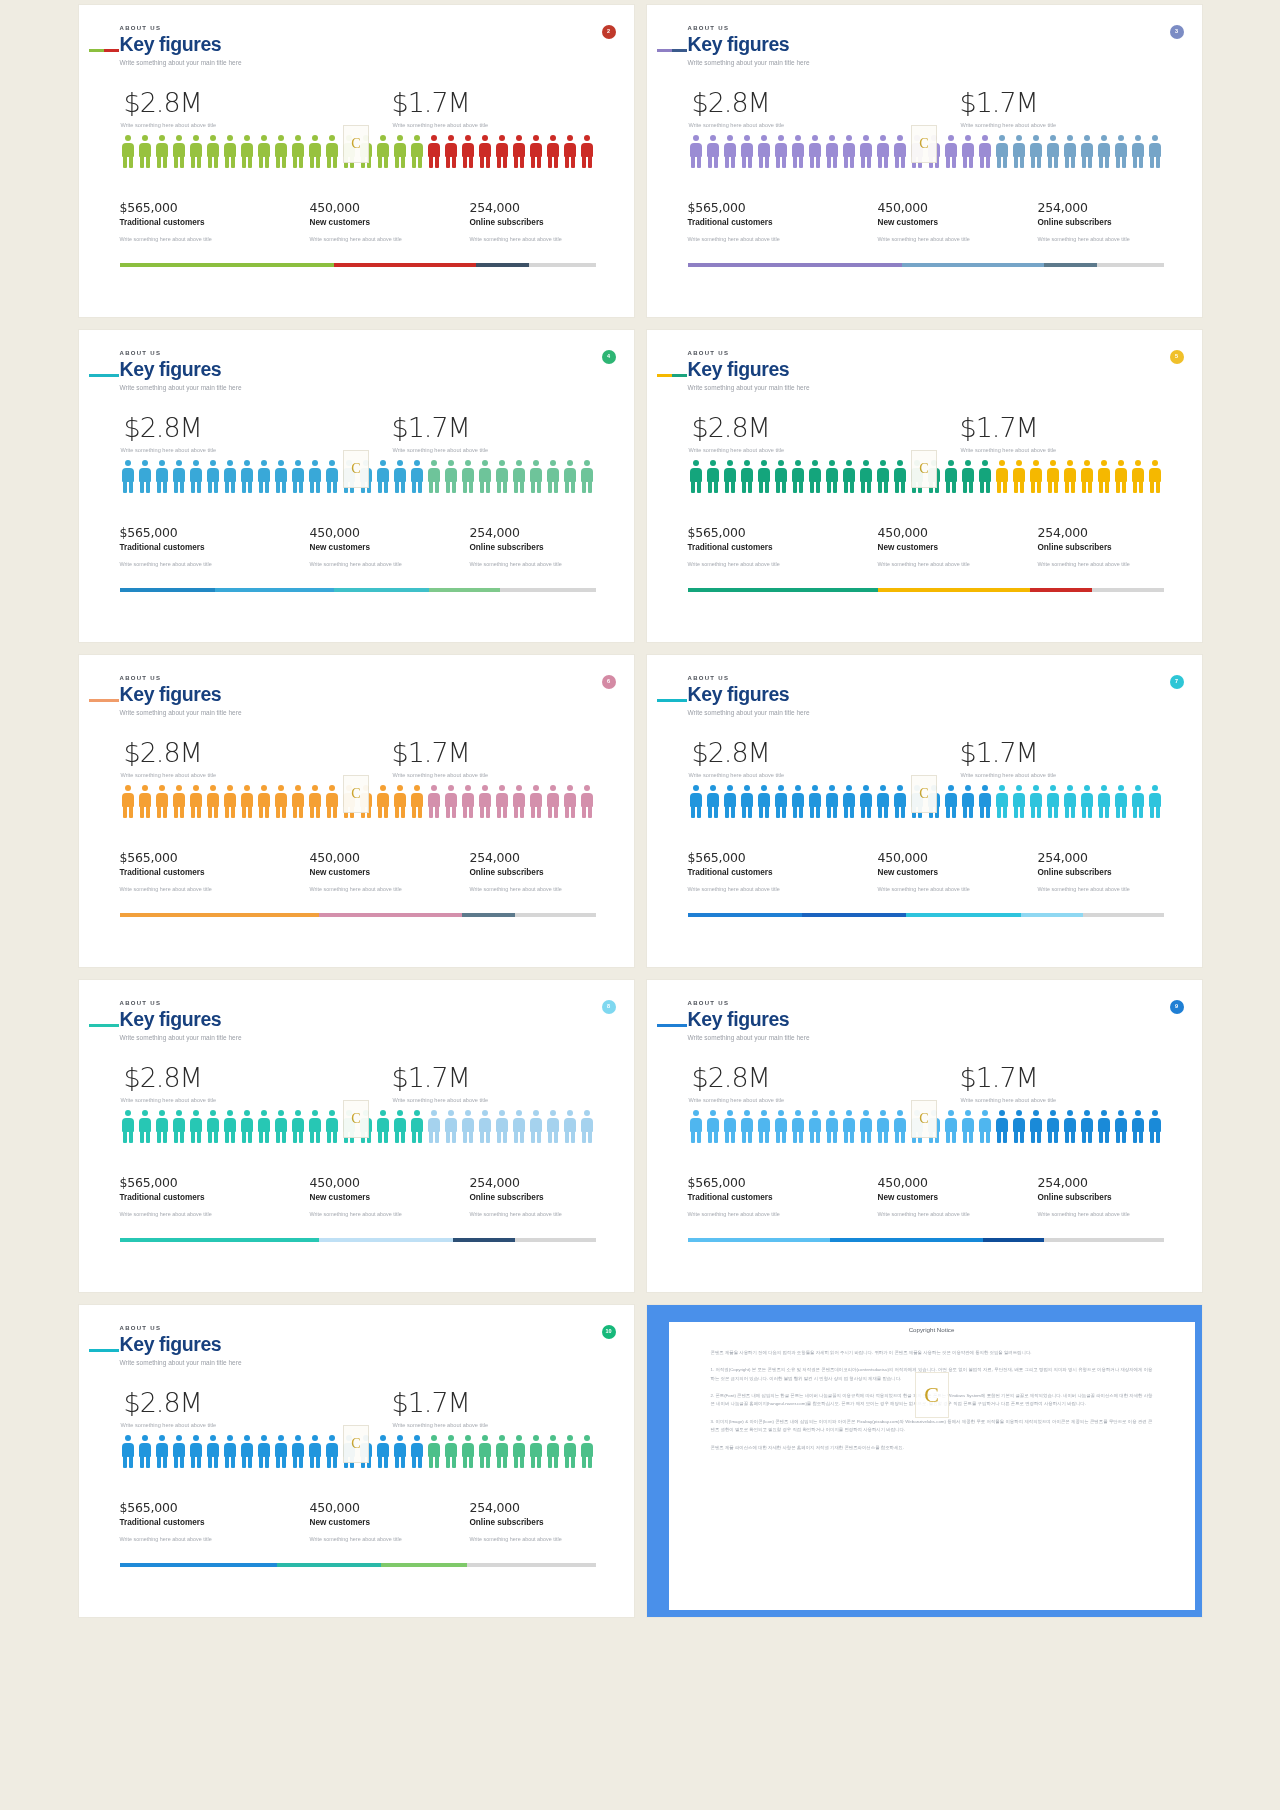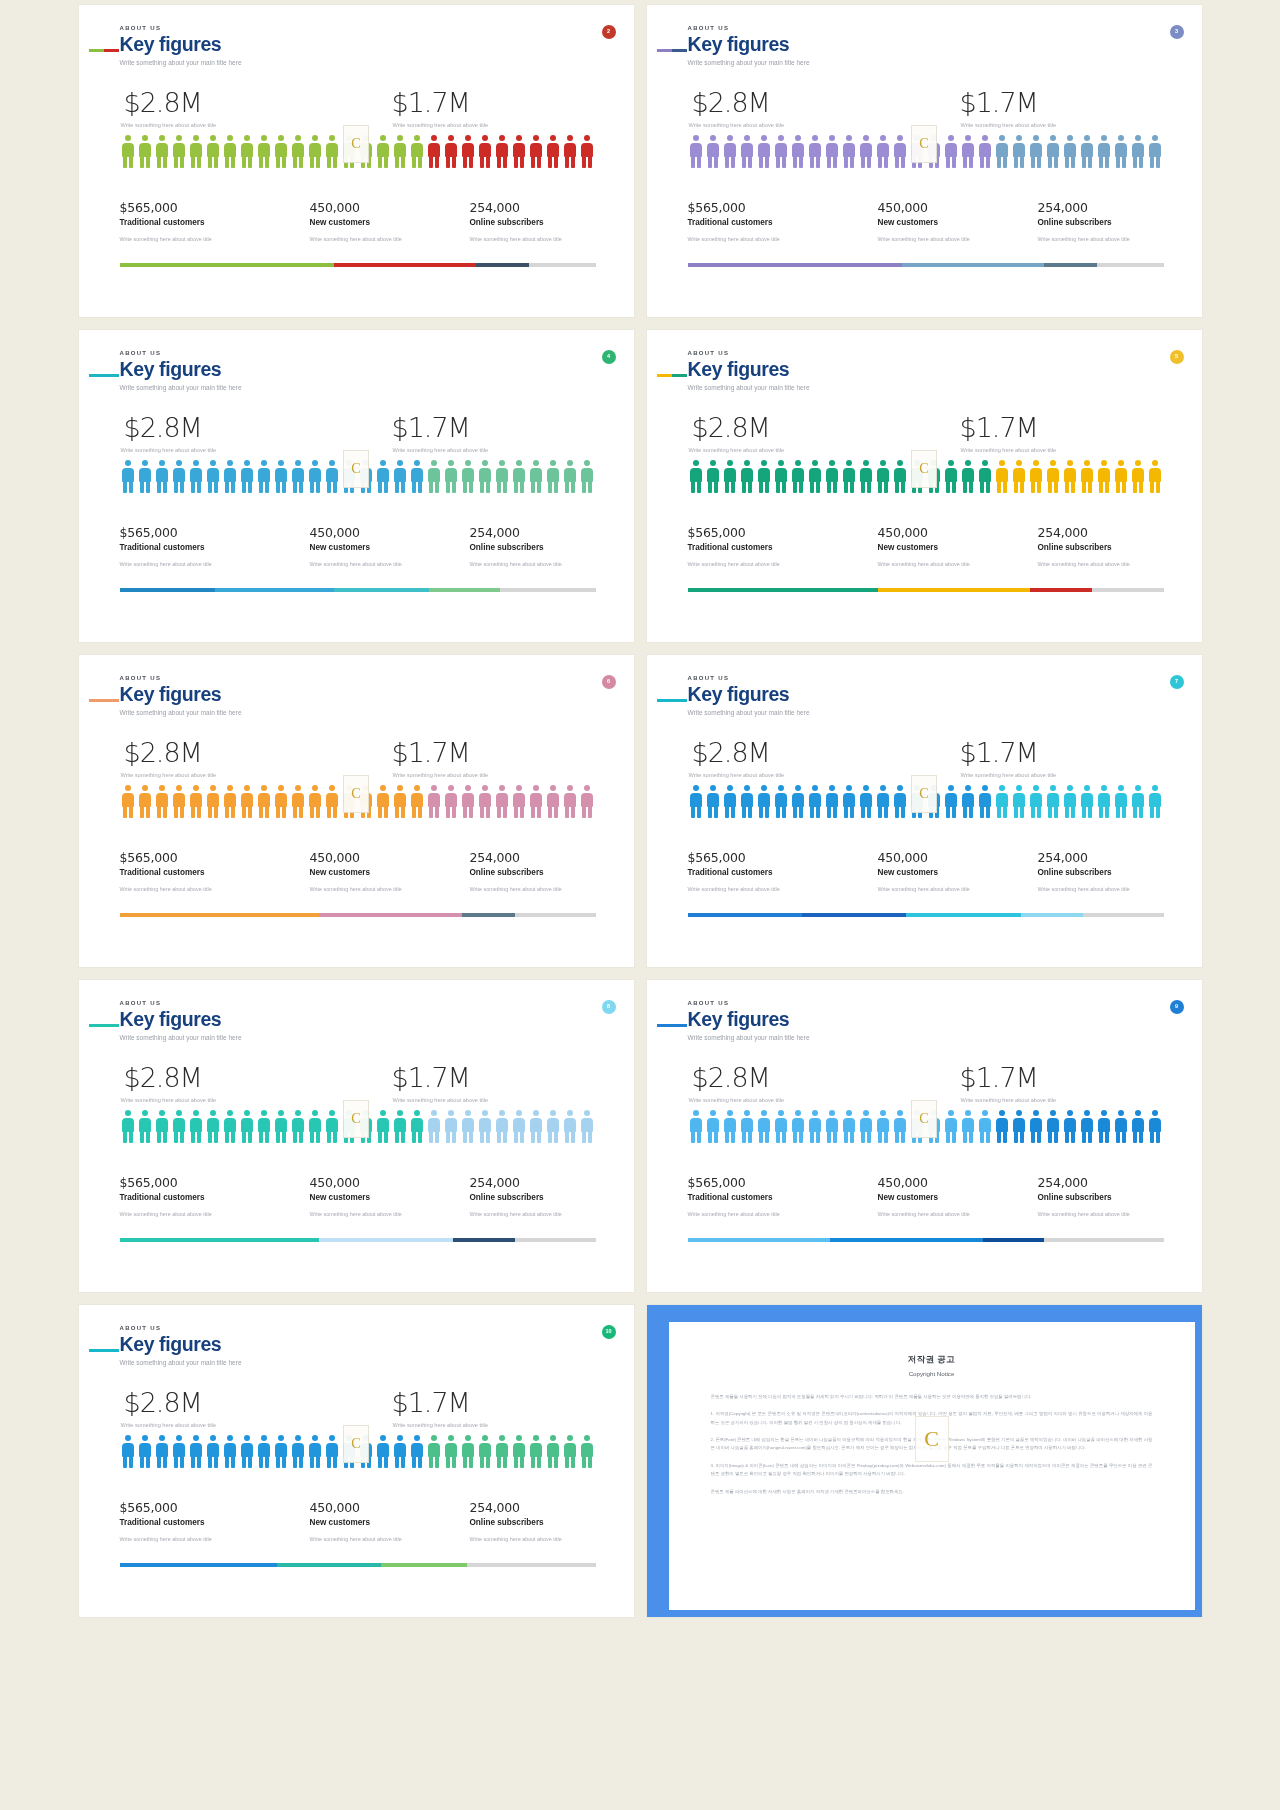--- a/index.html
+++ b/index.html
@@ -2073,21 +2073,20 @@
       </div>
     <div class="bar">
         <span class="seg" style="background: rgb(31, 138, 216); width: 33%;"></span>
         <span class="seg" style="background: rgb(42, 185, 168); width: 22%;"></span>
         <span class="seg" style="background: rgb(127, 201, 106); width: 18%;"></span>
         <span class="seg" style="background: rgb(214, 214, 214); width: 27%;"></span>
       </div>
   </div>
     <div class="slide cslide">
   <div class="cframe">
-    <h2 class="ctitle">저작권 공고</h2>
     <p class="csub">Copyright Notice</p>
     <div class="cbody">
       <div class="cmark">C</div>
     <p class="cpara">콘텐츠 제품을 사용하기 전에 다음의 법적과 조항들을 자세히 읽어 주시기 바랍니다. 귀하가 이 콘텐츠 제품을 사용하는 것은 이용약관에 동의한 것임을 알려드립니다.</p>
           <p class="cpara">1. 저작권(Copyright) 본 모든 콘텐츠의 소유 및 저작권은 콘텐츠데이코리아(contentsdaeisu)의 저작자에게 있습니다. 어떤 용도 없이 불법적 자료, 무단전재, 배포 그리고 방법의 의미와 명시 유형으로 이용하거나 재상자에게 이용하는 것은 금지되어 있습니다. 이러한 불법 행위 발견 시 민형사 상의 법 형사상의 제재를 받습니다.</p>
           <p class="cpara">2. 폰트(Font) 콘텐츠 내에 삽입되는 한글 폰트는 네이버 나눔글꼴의 이용규칙에 따라 적용되었으며 한글 외의 모든 폰트는 Windows System에 포함된 기본의 글꼴로 제작되었습니다. 네이버 나눔글꼴 라이선스에 대한 자세한 사항은 네이버 나눔글꼴 홈페이지(hangeul.naver.com)를 참조하십시오. 폰트가 깨져 보이는 경우 해당되는 없으므로, 필요할 경우 직접 폰트를 구입하거나 다른 폰트로 변경하여 사용하시기 바랍니다.</p>
           <p class="cpara">3. 이미지(Image) &amp; 아이콘(Icon) 콘텐츠 내에 삽입되는 이미지와 아이콘은 Pixabay(pixabay.com)와 Webanzivelabs.com) 등에서 제공한 무료 저작물을 이용하여 제작되었으며 아이콘은 제공되는 콘텐츠를 무단으로 이용 관련 콘텐츠 권한이 별도로 확인되고 필요할 경우 직접 확인하거나 이미지를 변경하여 사용하시기 바랍니다.</p>
           <p class="cpara">콘텐츠 제품 라이선스에 대한 자세한 사항은 홈페이지 저작권 기재한 콘텐츠라이선스를 참조하세요.</p>
         </div>
   </div>

